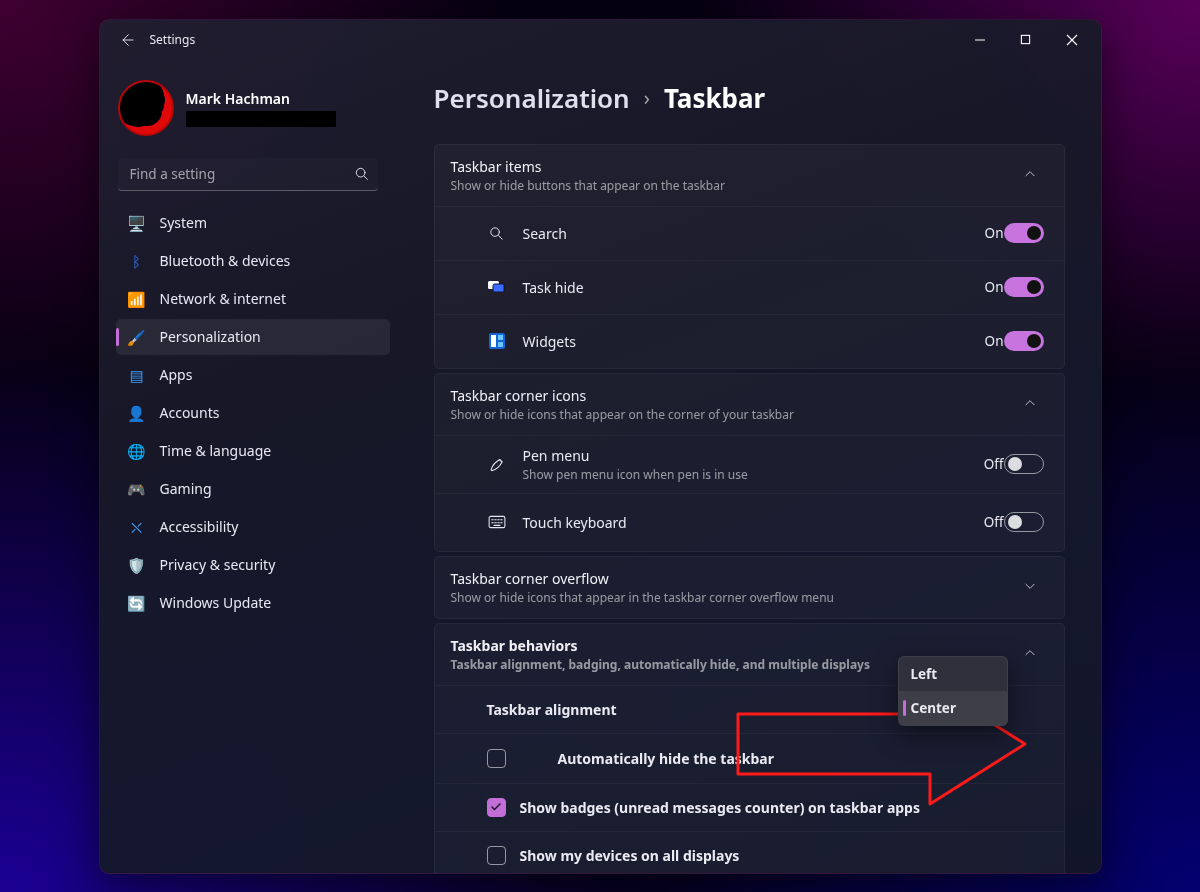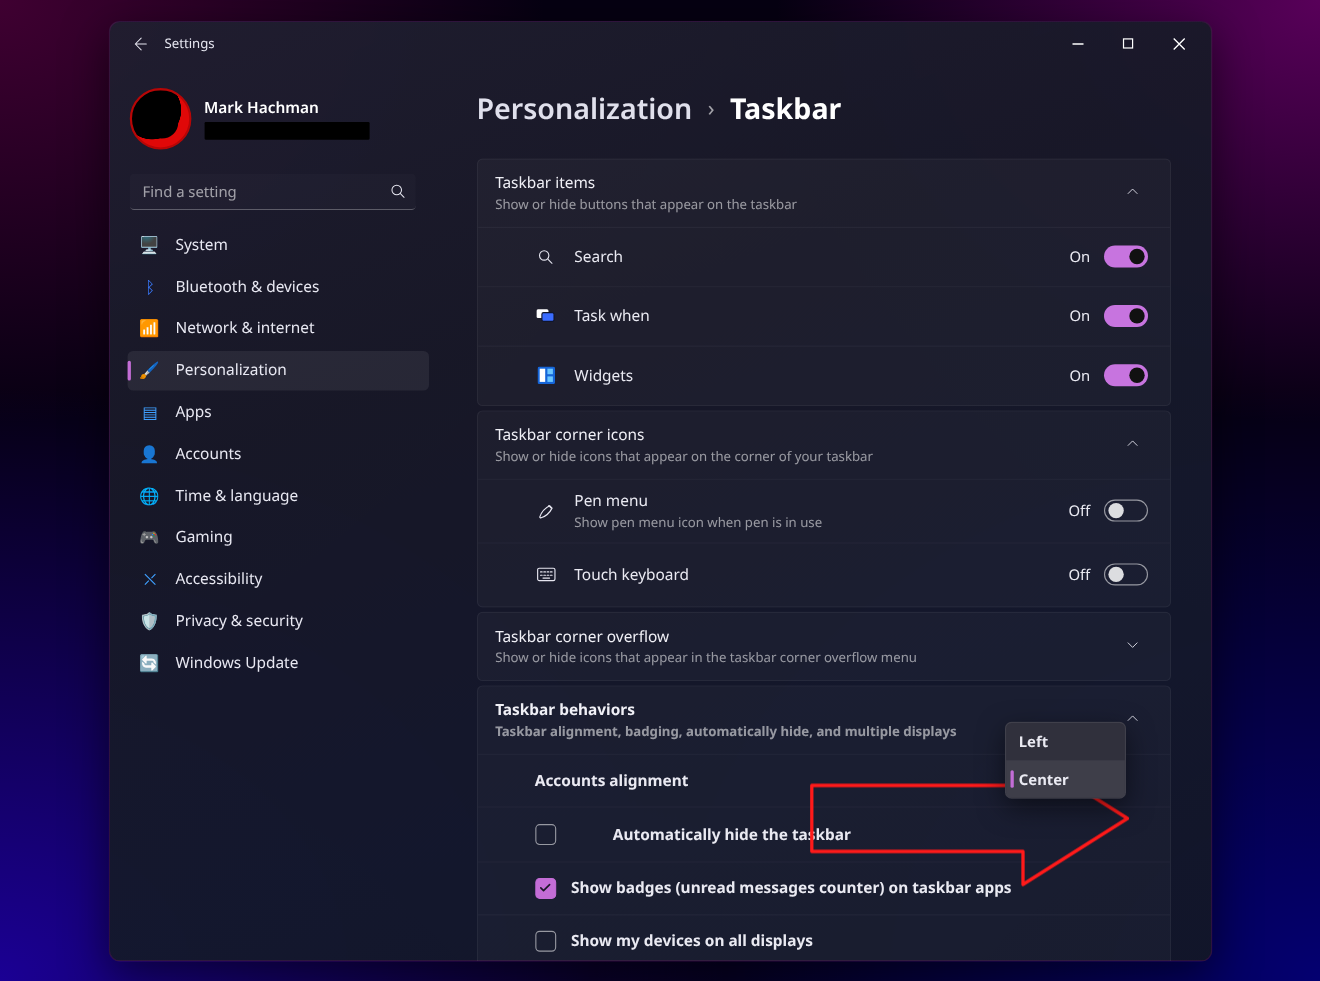--- a/index.html
+++ b/index.html
@@ -63,36 +63,36 @@
   .sec-titles{flex:1;}
   .sec-title{font-size:14px;color:#f0f0f6;}
   .sec-sub{font-size:12px;color:rgba(255,255,255,.55);margin-top:1px;}
   .sec-head .chev{width:28px;text-align:center;}
   .row{display:flex;align-items:center;padding:0 20px 0 52px;height:54px;border-top:1px solid rgba(255,255,255,.045);}
   .row.tall{height:58px;}
   .row .r-icon{width:20px;height:20px;margin-right:16px;display:flex;align-items:center;justify-content:center;color:#fff;}
   .row .r-main{flex:1;}
   .r-title{font-size:14px;color:#eaeaf2;}
   .r-sub{font-size:12px;color:rgba(255,255,255,.55);margin-top:1px;}
-  .r-state{font-size:13.5px;margin-right:12px;color:#eaeaf2;}
+  .r-state{font-size:13.5px;color:#eaeaf2;}
   .toggle{width:40px;height:20px;border-radius:20px;position:relative;}
   .toggle.on{background:#c774df;}
   .toggle.off{background:transparent;border:1px solid rgba(255,255,255,.55);}
   .toggle::after{content:"";position:absolute;top:3px;width:14px;height:14px;border-radius:50%;}
   .toggle.on::after{right:3px;background:#111;}
   .toggle.off::after{left:3px;top:2px;background:rgba(255,255,255,.85);}
   .behav .row{padding-left:52px;height:48px;}
   .behav .row:first-of-type{height:50px;gap:38px;}
   .checkbox{width:19px;height:19px;border-radius:4px;border:1px solid rgba(255,255,255,.55);margin-right:14px;display:flex;align-items:center;justify-content:center;}
   .checkbox.checked{background:#c36dd6;border-color:#c36dd6;}
   .checkbox.checked svg{display:block;} .checkbox svg{display:none;}
   .opt-label{font-size:14px;color:#eaeaf2;}
   
   .dropdown{
-    position:absolute;right:40px;width:110px;background:#30303c;border:1px solid rgba(255,255,255,.08);
+    position:absolute;right:56px;width:110px;background:#30303c;border:1px solid rgba(255,255,255,.08);
     border-radius:6px;overflow:hidden;box-shadow:0 8px 24px rgba(0,0,0,.5);z-index:5;
   }
   .dd-option{height:34px;display:flex;align-items:center;padding:0 12px;font-size:13.5px;color:#eaeaf2;position:relative;}
   .dd-option.selected{background:rgba(255,255,255,.07);}
   .dd-option.selected::before{content:"";position:absolute;left:4px;top:9px;bottom:9px;width:3px;border-radius:3px;background:#c36dd6;}
   
   .arrow-wrap{position:absolute;pointer-events:none;z-index:4;}
   
   svg.stroke *{stroke:#e6e6f0;stroke-width:1.4;fill:none;stroke-linecap:round;stroke-linejoin:round;}
 </style>
@@ -225,21 +225,21 @@
                 <span class="toggle on"></span>
               </div>
               <div class="row">
                 <span class="r-icon">
                   <svg width="17" height="14" viewBox="0 0 17 14">
                     <rect x="0" y="1" width="11" height="8" rx="1.5" fill="#fff"></rect>
                     <rect x="5" y="4" width="11" height="8" rx="1.5" fill="#3b6cff" stroke="#10152a" stroke-width="1"></rect>
                   </svg>
                 </span>
                 <div class="r-main">
-                  <div class="r-title">Task when</div>
+                  <div class="r-title">Task hide</div>
                 </div>
                 <span class="r-state">On</span>
                 <span class="toggle on"></span>
               </div>
               <div class="row">
                 <span class="r-icon">
                   <svg width="16" height="16" viewBox="0 0 16 16">
                     <rect width="16" height="16" rx="2" fill="#1565d8"></rect>
                     <rect x="2" y="2" width="5" height="12" fill="#fff"></rect>
                     <rect x="9" y="2" width="5" height="5" fill="#6ac6ff"></rect>
@@ -313,21 +313,21 @@
           <div class="sec-titles">
             <div class="sec-title">Taskbar behaviors</div>
             <div class="sec-sub">Taskbar alignment, badging, automatically hide, and multiple displays</div>
           </div>
           <div class="chev"><svg class="stroke" width="14" height="14" viewBox="0 0 24 24">
                   <path d="M5 15l7-7 7 7"></path>
                 </svg></div>
         </div>
         <div class="row" style="padding-left:52px;">
           <div class="r-main">
-                <div class="r-title">Accounts alignment</div>
+                <div class="r-title">Taskbar alignment</div>
               </div>
         </div>
         <div id="behav-checks">
               <div class="row">
                 <span class="checkbox "></span>
                 <span class="opt-label">Automatically hide the taskbar</span>
               </div>
               <div class="row">
                 <span class="checkbox checked">
                   <svg width="12" height="12" viewBox="0 0 24 24">

